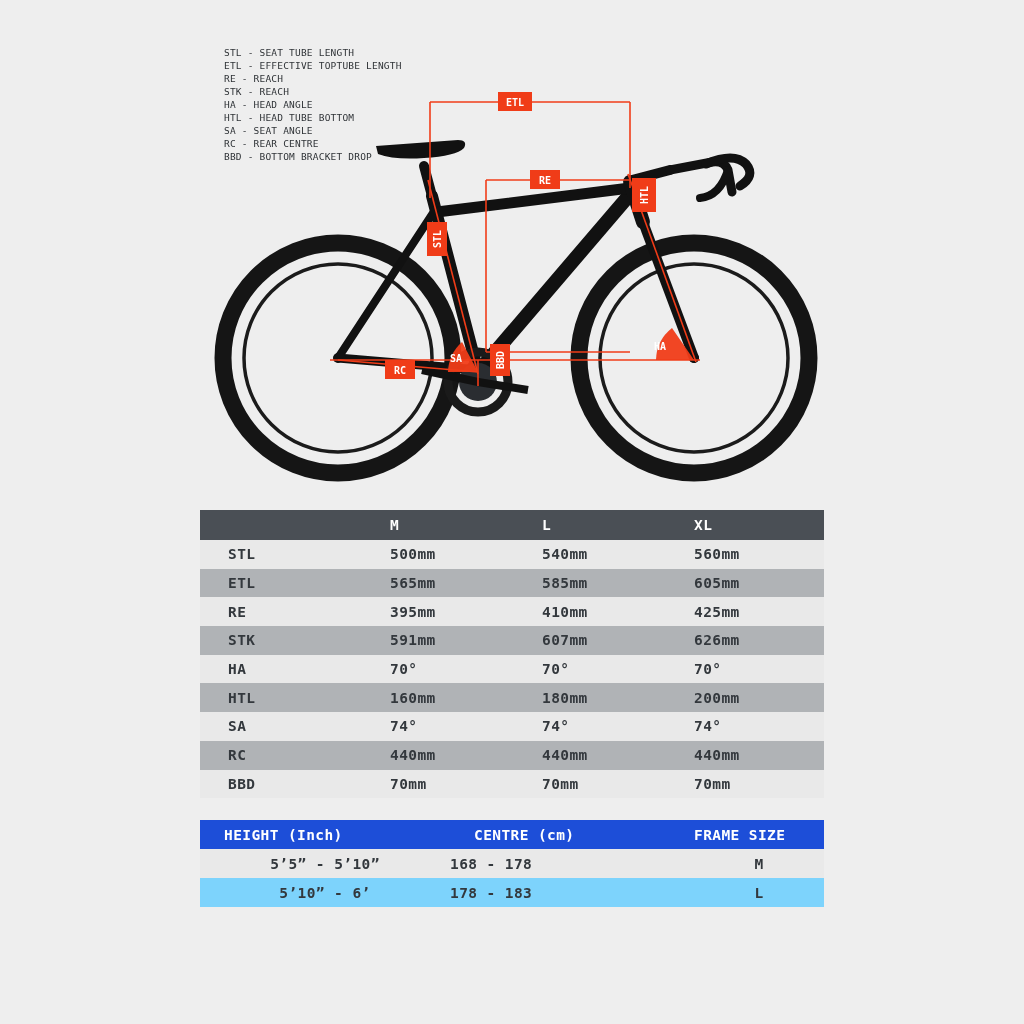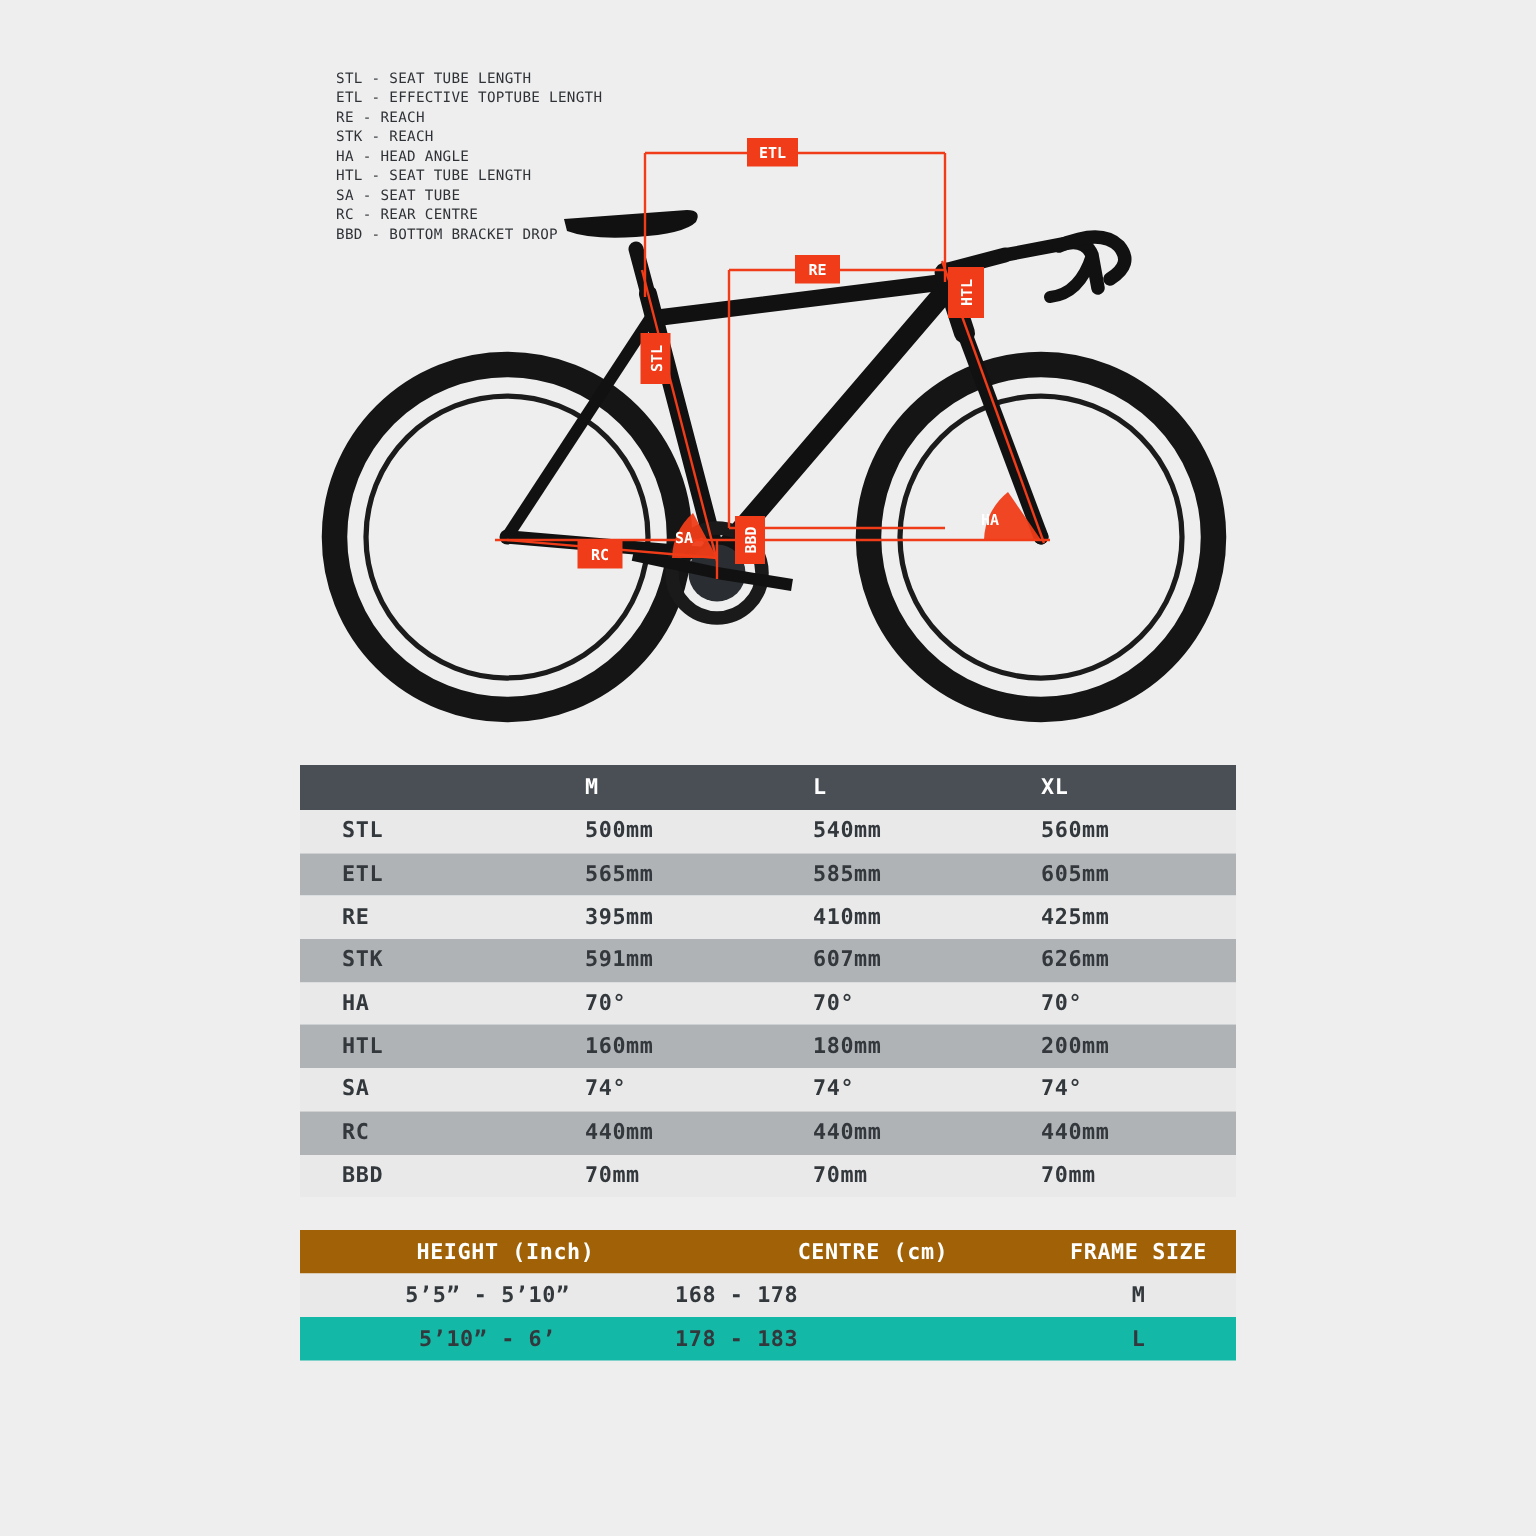--- a/index.html
+++ b/index.html
@@ -82,46 +82,46 @@
     font-family: "DejaVu Sans Mono", monospace;
   }
   .size-table th, .size-table td {
     padding: 0;
     height: 29px;
     font-size: 14.5px;
     font-weight: bold;
     letter-spacing: 0.4px;
   }
   .size-table thead th {
-    background: #a16207;
+    background: #1d4ed8;
     color: #ffffff;
-    text-align: center;
+    text-align: left;
   }
   .size-table .s0 { width: 250px; padding-left: 24px; box-sizing: border-box; }
   .size-table .s1 { width: 240px; padding-left: 24px; box-sizing: border-box; }
   .size-table .s2 { width: 134px; padding-left: 4px; box-sizing: border-box; }
   .size-table tbody td { color: #33383d; text-align: center; }
   .size-table tbody td.s0 { text-align: center; padding-left: 0; }
   .size-table tbody td.s1 { text-align: left; padding-left: 0; }
   .size-table tbody tr.odd { background: #e9e9e9; margin-top: 20px; }
-  .size-table tbody tr.even { background: #14b8a6; border-radius: 14px; }
+  .size-table tbody tr.even { background: #7dd3fc; border-radius: 14px; }
 </style>
 </head>
 <body>
 
 <div class="page">
 
   <div class="legend">
     <div>STL - SEAT TUBE LENGTH</div>
     <div>ETL - EFFECTIVE TOPTUBE LENGTH</div>
     <div>RE - REACH</div>
     <div>STK - REACH</div>
     <div>HA - HEAD ANGLE</div>
-    <div>HTL - SEAT TUBE LENGTH</div>
-    <div>SA - SEAT TUBE</div>
+    <div>HTL - HEAD TUBE BOTTOM</div>
+    <div>SA - SEAT ANGLE</div>
     <div>RC - REAR CENTRE</div>
     <div>BBD - BOTTOM BRACKET DROP</div>
   </div>
 
   <div class="bike-area">
     <svg class="bike-svg" width="640" height="420" viewBox="0 0 640 420" xmlns="http://www.w3.org/2000/svg">
 
       <g stroke="#151515" fill="none">
         <circle cx="138" cy="288" r="115" stroke-width="17"></circle>
         <circle cx="138" cy="288" r="94" stroke-width="3.5" stroke="#1b1b1b"></circle>

